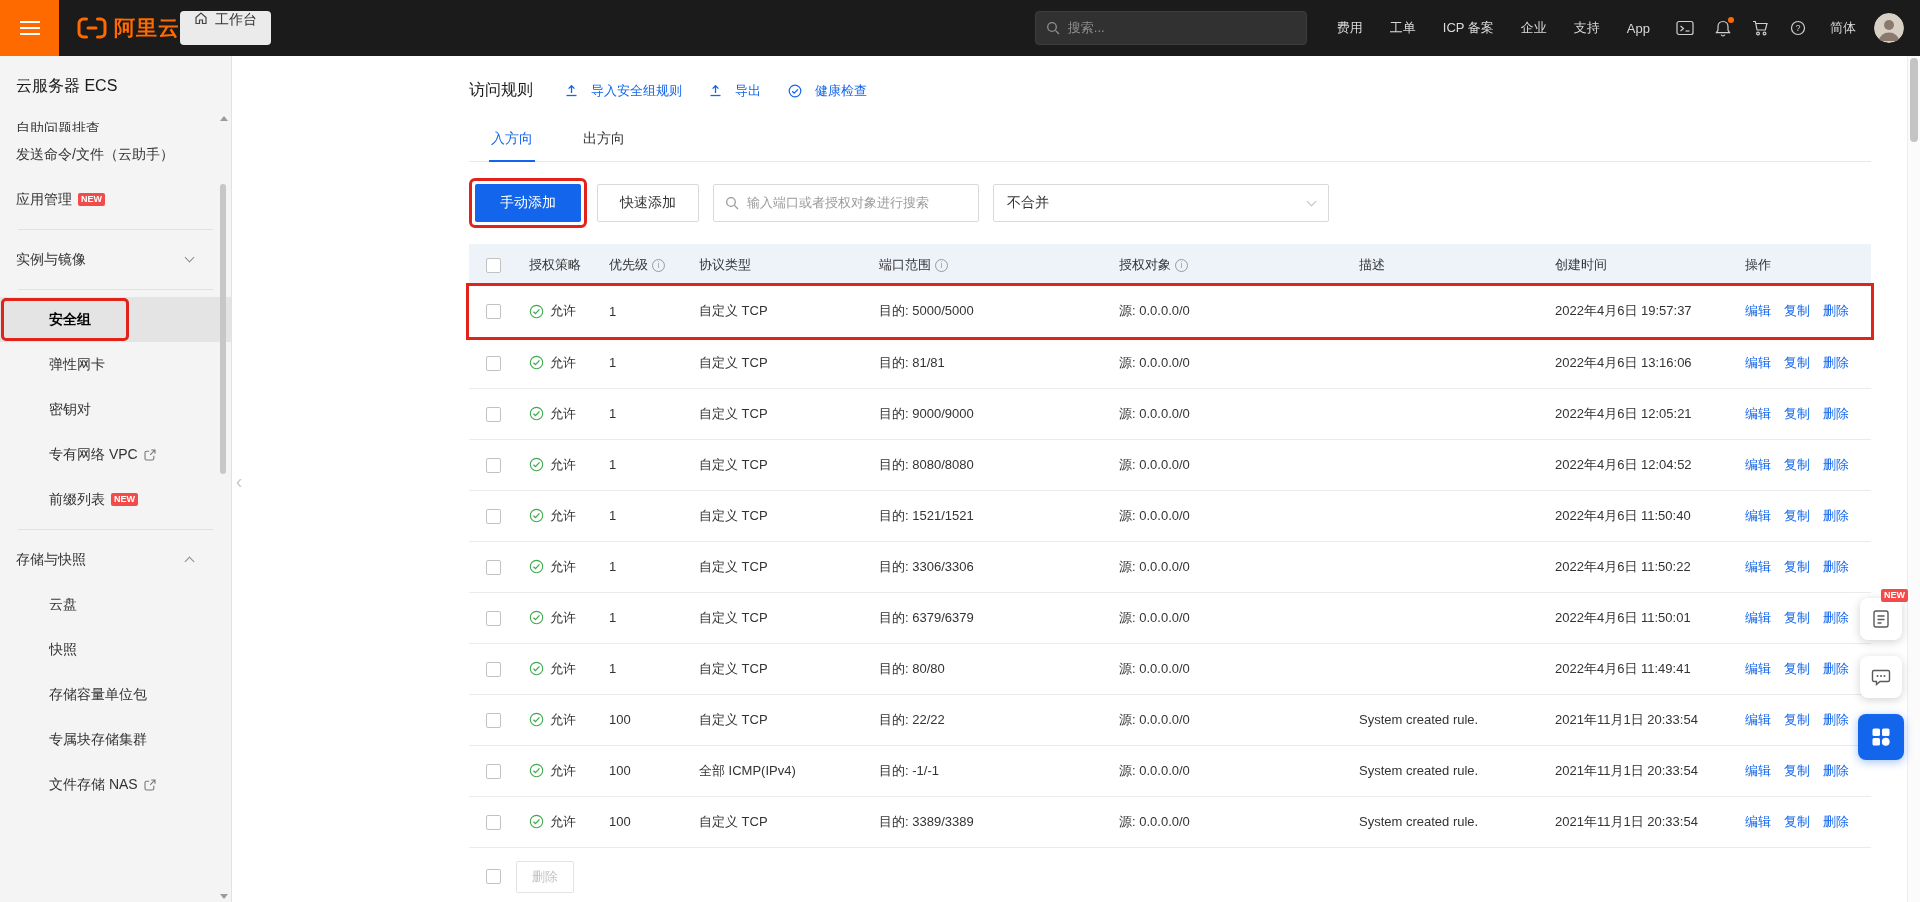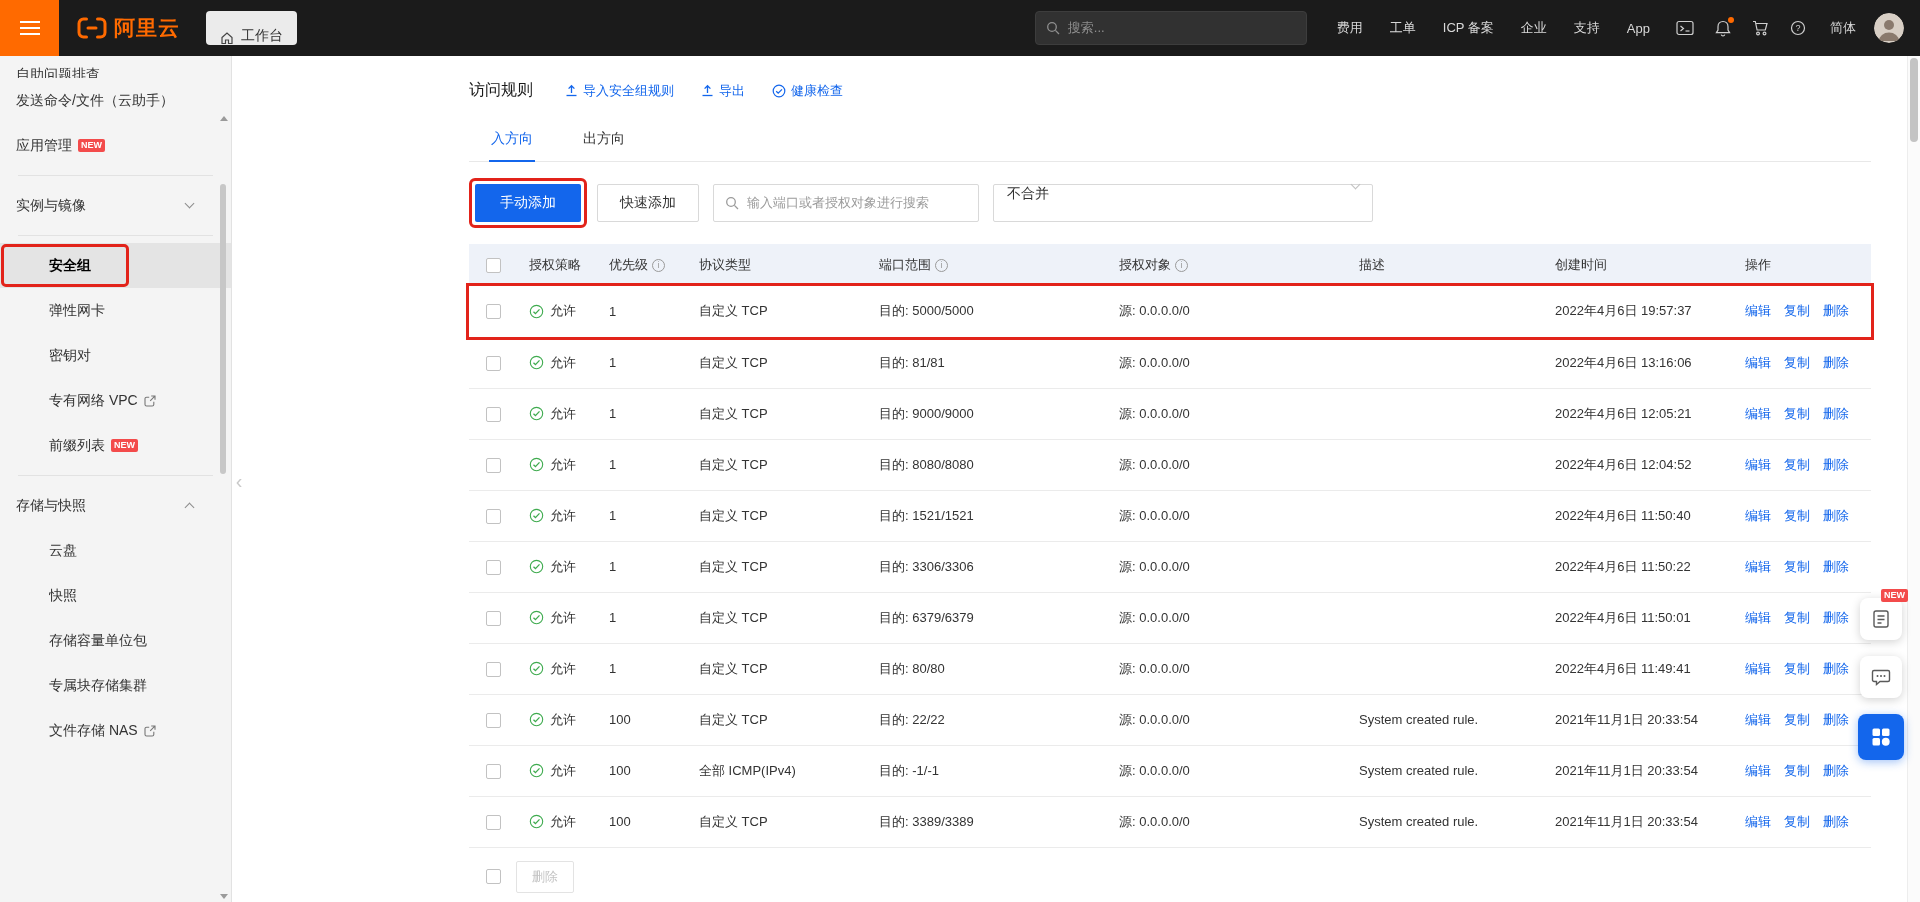--- a/index.html
+++ b/index.html
@@ -11,21 +11,21 @@
   }
 
   
   .topbar { position:absolute; top:0; left:0; right:0; height:56px; background:#1b1b1b; display:flex; align-items:center; z-index:50; }
   .hamburger { width:59px; height:56px; background:#ff6a00; display:flex; align-items:center; justify-content:center; cursor:pointer; flex:0 0 auto; }
   .hbars { width:20px; height:2px; background:#fff; position:relative; display:block; }
   .hbars::before,.hbars::after { content:""; position:absolute; left:0; width:20px; height:2px; background:#fff; }
   .hbars::before { top:-6px; } .hbars::after { top:6px; }
   .logo { display:flex; align-items:center; gap:7px; margin-left:18px; cursor:pointer; }
   .logo-text { color:#ff6a00; font-size:21px; font-weight:700; letter-spacing:1px; }
-  .workbench { margin-left:26px; background:#ebebeb; color:#333; height:34px; border-radius:4px; display:flex; align-items:flex-end; gap:7px; padding:0 14px; font-size:14px; cursor:pointer; }
+  .workbench { background:#ebebeb; color:#333; height:34px; border-radius:4px; display:flex; align-items:flex-start; gap:7px; padding:0 14px; font-size:14px; cursor:pointer; }
   .topbar-search { margin-left:auto; width:272px; height:34px; background:#313131; border:1px solid #3d3d3d; border-radius:4px; display:flex; align-items:center; gap:8px; padding:0 10px; color:#8f8f8f; cursor:text; }
   .topbar-search .ph { font-size:13px; color:#8f8f8f; }
   .tmenu { display:flex; align-items:center; gap:27px; margin-left:30px; }
   .tmenu-item { color:#d9d9d9; font-size:13px; cursor:pointer; white-space:nowrap; }
   .ticons { display:flex; align-items:center; gap:21px; margin-left:26px; color:#cfcfcf; }
   .ticon { display:inline-flex; cursor:pointer; position:relative; }
   .ticon.bell::after { content:""; position:absolute; top:-3px; right:-3px; width:6px; height:6px; border-radius:50%; background:#ff6a00; }
   .lang { color:#d9d9d9; font-size:13px; margin:0 18px 0 24px; cursor:pointer; }
   .avatar { width:30px; height:30px; border-radius:50%; overflow:hidden; margin-right:16px; cursor:pointer; display:inline-flex; flex:0 0 auto; }
 
@@ -51,32 +51,32 @@
   .sarrow.up { top:0; border-bottom:5px solid #9a9a9a; }
   .sarrow.down { bottom:0; border-top:5px solid #9a9a9a; }
   .sthumb { position:absolute; top:68px; left:2px; width:6px; height:290px; background:#c7c7c7; border-radius:3px; cursor:grab; }
   .collapse-handle { position:absolute; left:232px; top:458px; width:14px; height:46px; display:flex; align-items:center; justify-content:center; color:#c9c9c9; font-size:20px; z-index:21; cursor:pointer; }
 
   
   .main { position:absolute; left:233px; top:56px; right:0; bottom:0; background:#fff; overflow:hidden; }
   .main-inner { margin-left:236px; width:1402px; padding-top:24px; }
   .page-header { display:flex; align-items:center; }
   .page-title { font-size:16px; color:#1a1a1a; font-weight:500; margin-right:32px; }
-  .header-link { display:flex; align-items:center; gap:5px; color:#1366ec; font-size:13px; margin-right:27px; cursor:pointer; }
+  .header-link { display:flex; align-items:center; gap:13px; color:#1366ec; font-size:13px; margin-right:27px; cursor:pointer; }
   .tabs { margin-top:20px; border-bottom:1px solid #e8e8e8; display:flex; gap:46px; padding-left:20px; }
   .tab { padding:9px 2px 13px; font-size:14px; color:#333; position:relative; cursor:pointer; }
   .tab.active { color:#1366ec; }
   .tab.active::after { content:""; position:absolute; left:0; right:0; bottom:-1px; height:2px; background:#1366ec; }
   .controls { margin-top:16px; display:flex; align-items:center; }
   .annot-wrap { border:3px solid #e2231a; border-radius:6px; padding:3px; margin-right:10px; display:inline-flex; }
   .btn-primary { background:#1366ec; color:#ffffff; border:none; height:38px; padding:0 25px; font-size:14px; border-radius:2px; cursor:pointer; font-family:inherit; }
   .btn-default { background:#fff; border:1px solid #d9d9d9; color:#333; height:38px; padding:0 22px; font-size:14px; border-radius:2px; margin-right:14px; cursor:pointer; font-family:inherit; }
   .search-box { width:266px; height:38px; border:1px solid #d9d9d9; border-radius:2px; display:flex; align-items:center; gap:8px; padding:0 11px; margin-right:14px; color:#9b9b9b; cursor:text; }
   .search-box .ph { font-size:13px; color:#9b9b9b; }
-  .select-box { width:380px; height:38px; border:1px solid #d9d9d9; border-radius:2px; display:flex; align-items:flex-start; justify-content:space-between; padding:0 13px; font-size:14px; color:#333; cursor:pointer; }
+  .select-box { width:336px; height:38px; border:1px solid #d9d9d9; border-radius:2px; display:flex; align-items:center; justify-content:space-between; padding:0 13px; font-size:14px; color:#333; cursor:pointer; }
   .inline-chev { position:static; border-color:#c0c0c0; transform:rotate(45deg); margin-top:-4px; }
 
   .rules-table { margin-top:16px; border-collapse:collapse; table-layout:fixed; width:1402px; }
   .rules-table thead tr { background:#eef2f9; }
   .rules-table th { height:42px; font-size:13px; color:#333; font-weight:400; text-align:left; padding:0 0 0 12px; white-space:nowrap; }
   .rules-table th.col-cb, .rules-table td.col-cb { padding-left:17px; }
   .rules-table tbody tr { border-bottom:1px solid #ebebeb; }
   .rules-table tbody tr.annotated { outline:3px solid #e2231a; }
   .rules-table td { height:51px; font-size:13px; color:#333; padding:0 0 0 12px; white-space:nowrap; overflow:hidden; }
   .cb { display:inline-block; width:15px; height:15px; border:1px solid #c2c2c2; border-radius:2px; background:#fff; vertical-align:middle; cursor:pointer; flex:0 0 auto; }
@@ -170,20 +170,21 @@
   <span class="avatar">
     <svg width="30" height="30" viewBox="0 0 30 30">
         <circle cx="15" cy="15" r="15" fill="#d8cfc5"></circle>
         <circle cx="15" cy="12" r="5" fill="#8a7a6d"></circle>
         <path d="M5 28a10 8.5 0 0 1 20 0z" fill="#8a7a6d"></path>
       </svg>
   </span>
 </header>
 
 <aside class="sidebar">
+  <div class="sidebar-title">云服务器 ECS</div>
   <nav class="side-nav">
       <div class="side-item item clipped">
         <span class="side-label">自助问题排查</span>
       </div>
       <div class="side-item item">
         <span class="side-label">发送命令/文件（云助手）</span>
       </div>
       <div class="side-item item">
         <span class="side-label">应用管理</span>
         <span class="badge-new">NEW</span>

